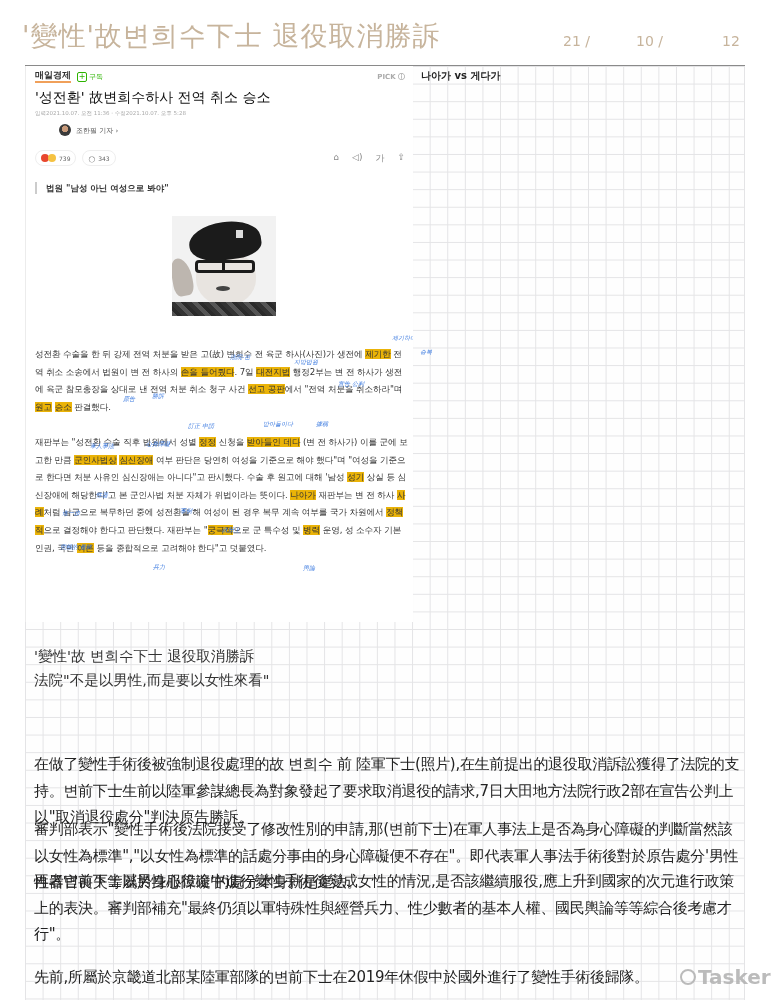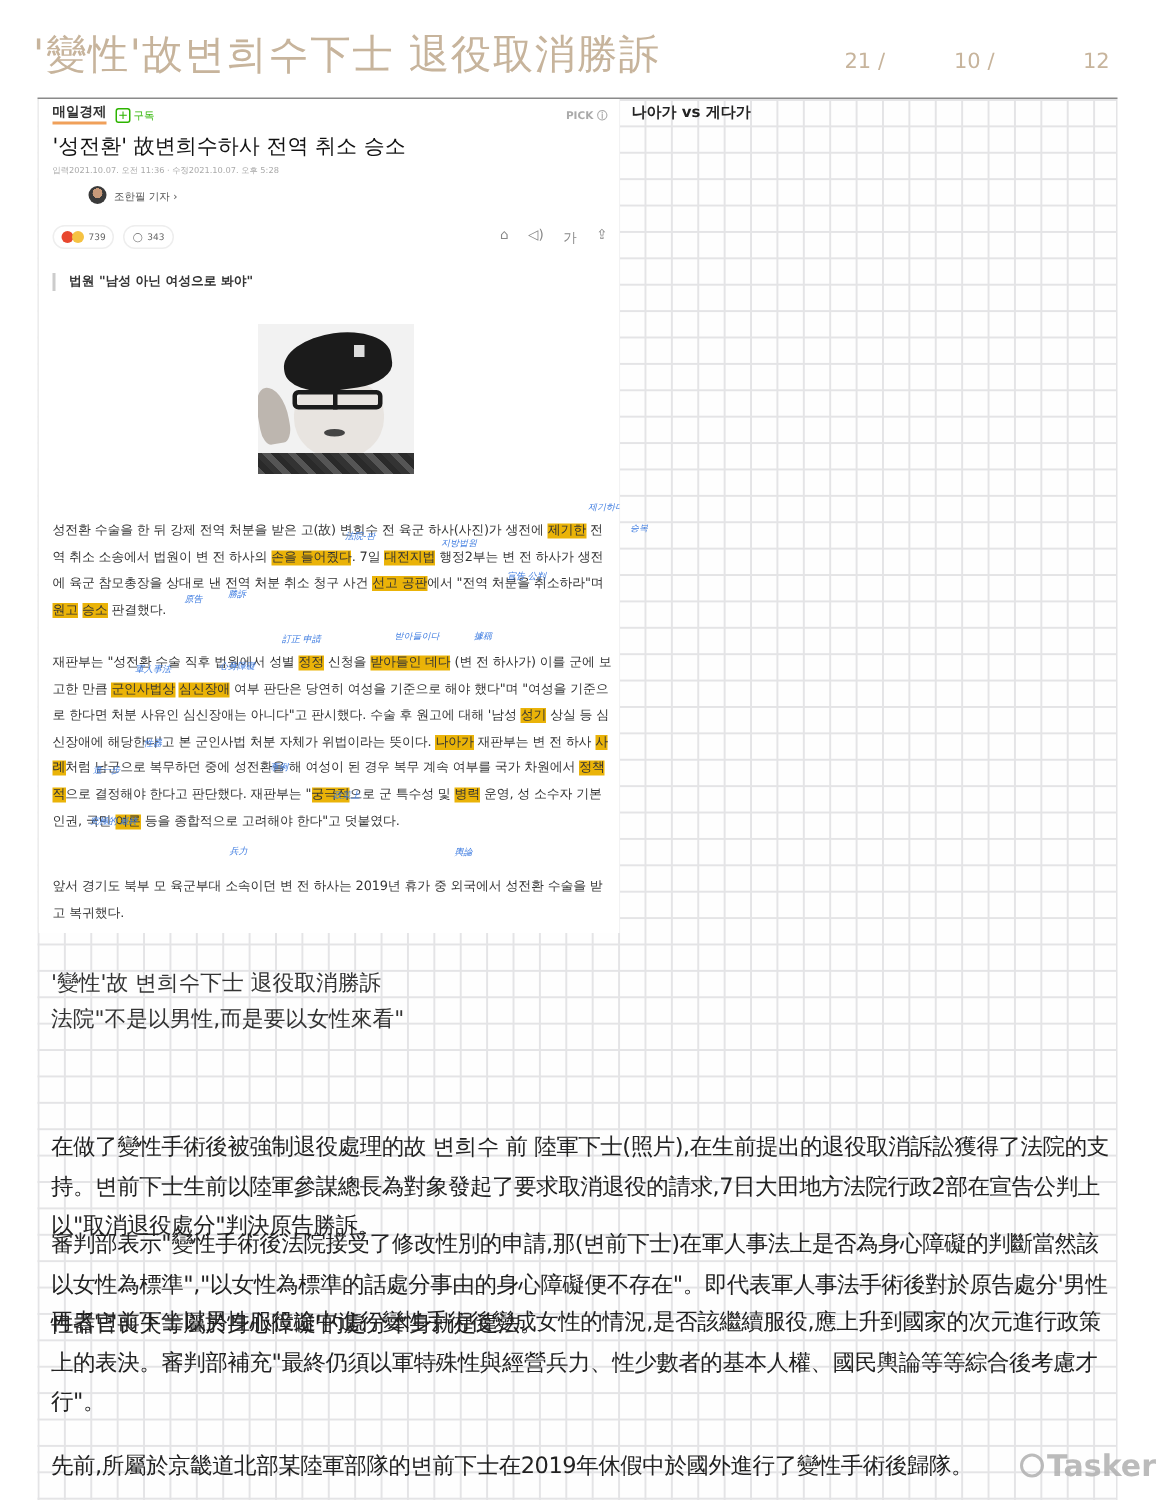--- a/index.html
+++ b/index.html
@@ -128,21 +128,20 @@
     <div class="face"></div>
     <div class="beret"></div>
     <div class="badge"></div>
     <div class="glasses"></div>
     <div class="mouth"></div>
     <div class="body"></div>
   </div>
 
   <div class="body-text" id="p1" style="top:280px;"><span>성전환 수술을 한 뒤 강제 전역 처분을 받은 고(故) 변희수 전 육군 하사(사진)가 생전에 </span><span class="hl">제기한</span><span> 전역 취소 소송에서 법원이 변 전 하사의 </span><span class="hl">손을 들어줬다</span><span>. 7일 </span><span class="hl">대전지법</span><span> 행정2부는 변 전 하사가 생전에 육군 참모총장을 상대로 낸 전역 처분 취소 청구 사건 </span><span class="hl">선고 공판</span><span>에서 "전역 처분을 취소하라"며 </span><span class="hl">원고</span><span> </span><span class="hl">승소</span><span> 판결했다.</span></div>
   <div class="body-text" id="p2" style="top:368px;"><span>재판부는 "성전환 수술 직후 법원에서 성별 </span><span class="hl">정정</span><span> 신청을 </span><span class="hl">받아들인 데다</span><span> (변 전 하사가) 이를 군에 보고한 만큼 </span><span class="hl">군인사법상</span><span> </span><span class="hl">심신장애</span><span> 여부 판단은 당연히 여성을 기준으로 해야 했다"며 "여성을 기준으로 한다면 처분 사유인 심신장애는 아니다"고 판시했다. 수술 후 원고에 대해 '남성 </span><span class="hl">성기</span><span> 상실 등 심신장애에 해당한다'고 본 군인사법 처분 자체가 위법이라는 뜻이다. </span><span class="hl">나아가</span><span> 재판부는 변 전 하사 </span><span class="hl">사례</span><span>처럼 남군으로 복무하던 중에 성전환을 해 여성이 된 경우 복무 계속 여부를 국가 차원에서 </span><span class="hl">정책적</span><span>으로 결정해야 한다고 판단했다. 재판부는 "</span><span class="hl">궁극적</span><span>으로 군 특수성 및 </span><span class="hl">병력</span><span> 운영, 성 소수자 기본 인권, 국민 </span><span class="hl">여론</span><span> 등을 종합적으로 고려해야 한다"고 덧붙였다.</span></div>
-  <div class="body-text" style="top:517px;">앞서 경기도 북부 모 육군부대 소속이던 변 전 하사는 2019년 휴가 중 외국에서 성전환 수술을 받고 복귀했다.</div>
 
   <span class="ann" style="left:366px;top:268px;">제기하다</span>
   <span class="ann" style="left:204px;top:287px;">法院-판</span>
   <span class="ann" style="left:268px;top:292px;">지방법원</span>
   <span class="ann" style="left:312px;top:314px;">宣告 公判</span>
   <span class="ann" style="left:97px;top:329px;">原告</span>
   <span class="ann" style="left:126px;top:326px;">勝訴</span>
   <span class="ann" style="left:162px;top:356px;">訂正 申請</span>
   <span class="ann" style="left:237px;top:354px;">받아들이다</span>
   <span class="ann" style="left:290px;top:354px;">據稱</span>

